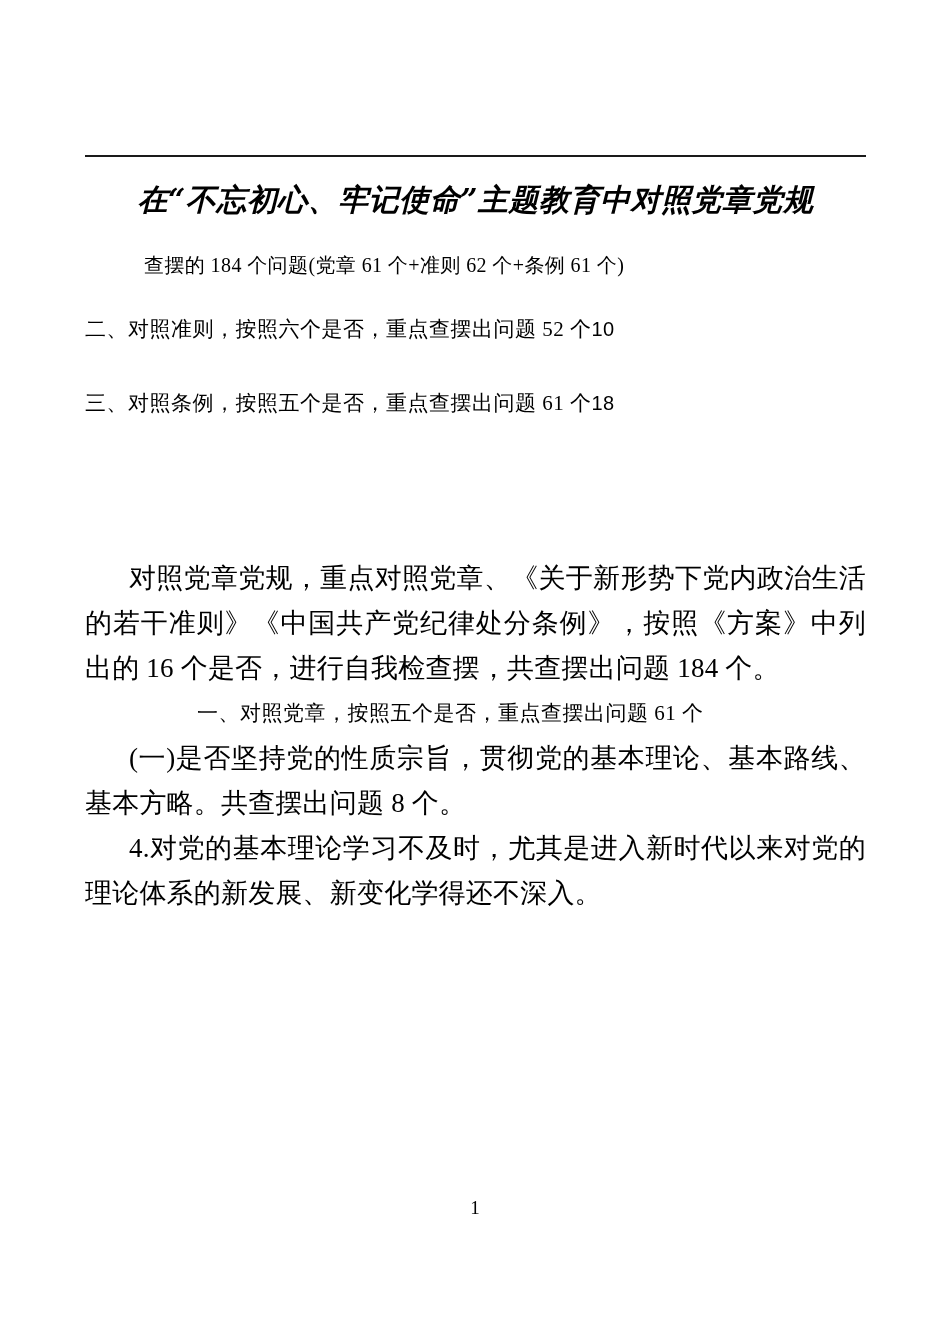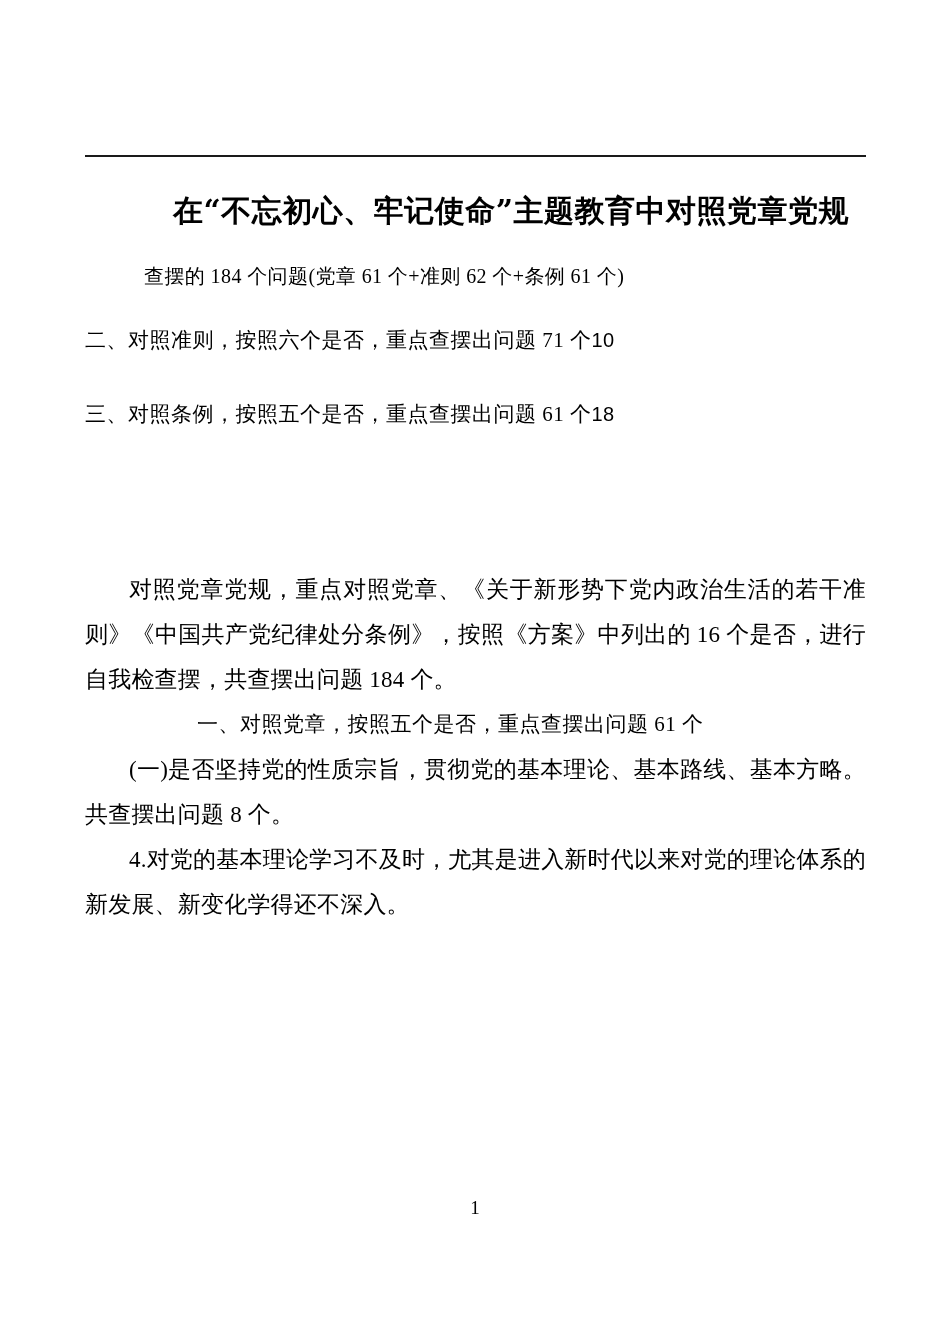--- a/index.html
+++ b/index.html
@@ -42,25 +42,26 @@
     top: 178px;
     width: 781px;
   }
 
   
   .doc-title {
     font-family: "DejaVu Serif", "Liberation Serif", serif;
     font-weight: bold;
     font-size: 30px;
     line-height: 44px;
-    text-align: right;
+    text-align: center;
     letter-spacing: 0.5px;
-    margin: 11px;
+    margin: 0;
     padding: 0 6px;
     word-break: break-all;
+    font-style: italic;
   }
 
   
   .subtitle-block {
     margin-top: 26px;
   }
   .sub-line {
     font-size: 20px;
     line-height: 34px;
     text-indent: 42px;
@@ -83,21 +84,21 @@
   .toc-entry .pageno {
     font-family: "Liberation Sans", sans-serif;
     font-size: 20px;
   }
 
   
   .body-block {
     margin-top: 140px;
   }
   .body-para {
-    font-size: 23px;
+    font-size: 27px;
     line-height: 45px;
     margin: 0;
     text-indent: 44px;
     text-align: justify;
     text-justify: inter-ideograph;
     letter-spacing: 0.2px;
   }
   .section-head {
     font-size: 21px;
     line-height: 45px;
@@ -129,21 +130,21 @@
 
     <h1 class="doc-title">在“不忘初心、牢记使命”主题教育中对照党章党规</h1>
 
     <div class="subtitle-block">
       <p class="sub-line">查摆的 184 个问题(党章 61 个+准则 62 个+条例 61 个)</p>
     </div>
 
     <div class="toc">
 
 
-      <p class="toc-entry"><span>二、对照准则，按照六个是否，重点查摆出问题 71 个</span><span class="pageno">10</span></p>
+      <p class="toc-entry"><span>二、对照准则，按照六个是否，重点查摆出问题 52 个</span><span class="pageno">10</span></p>
 
       <p class="toc-entry"><span>三、对照条例，按照五个是否，重点查摆出问题 61 个</span><span class="pageno">18</span></p>
 
     </div>
 
     <div class="body-block">
 
       <p class="body-para">对照党章党规，重点对照党章、《关于新形势下党内政治生活的若干准则》《中国共产党纪律处分条例》，按照《方案》中列出的 16 个是否，进行自我检查摆，共查摆出问题 184 个。</p>
 
       <p class="section-head">一、对照党章，按照五个是否，重点查摆出问题 61 个</p>

